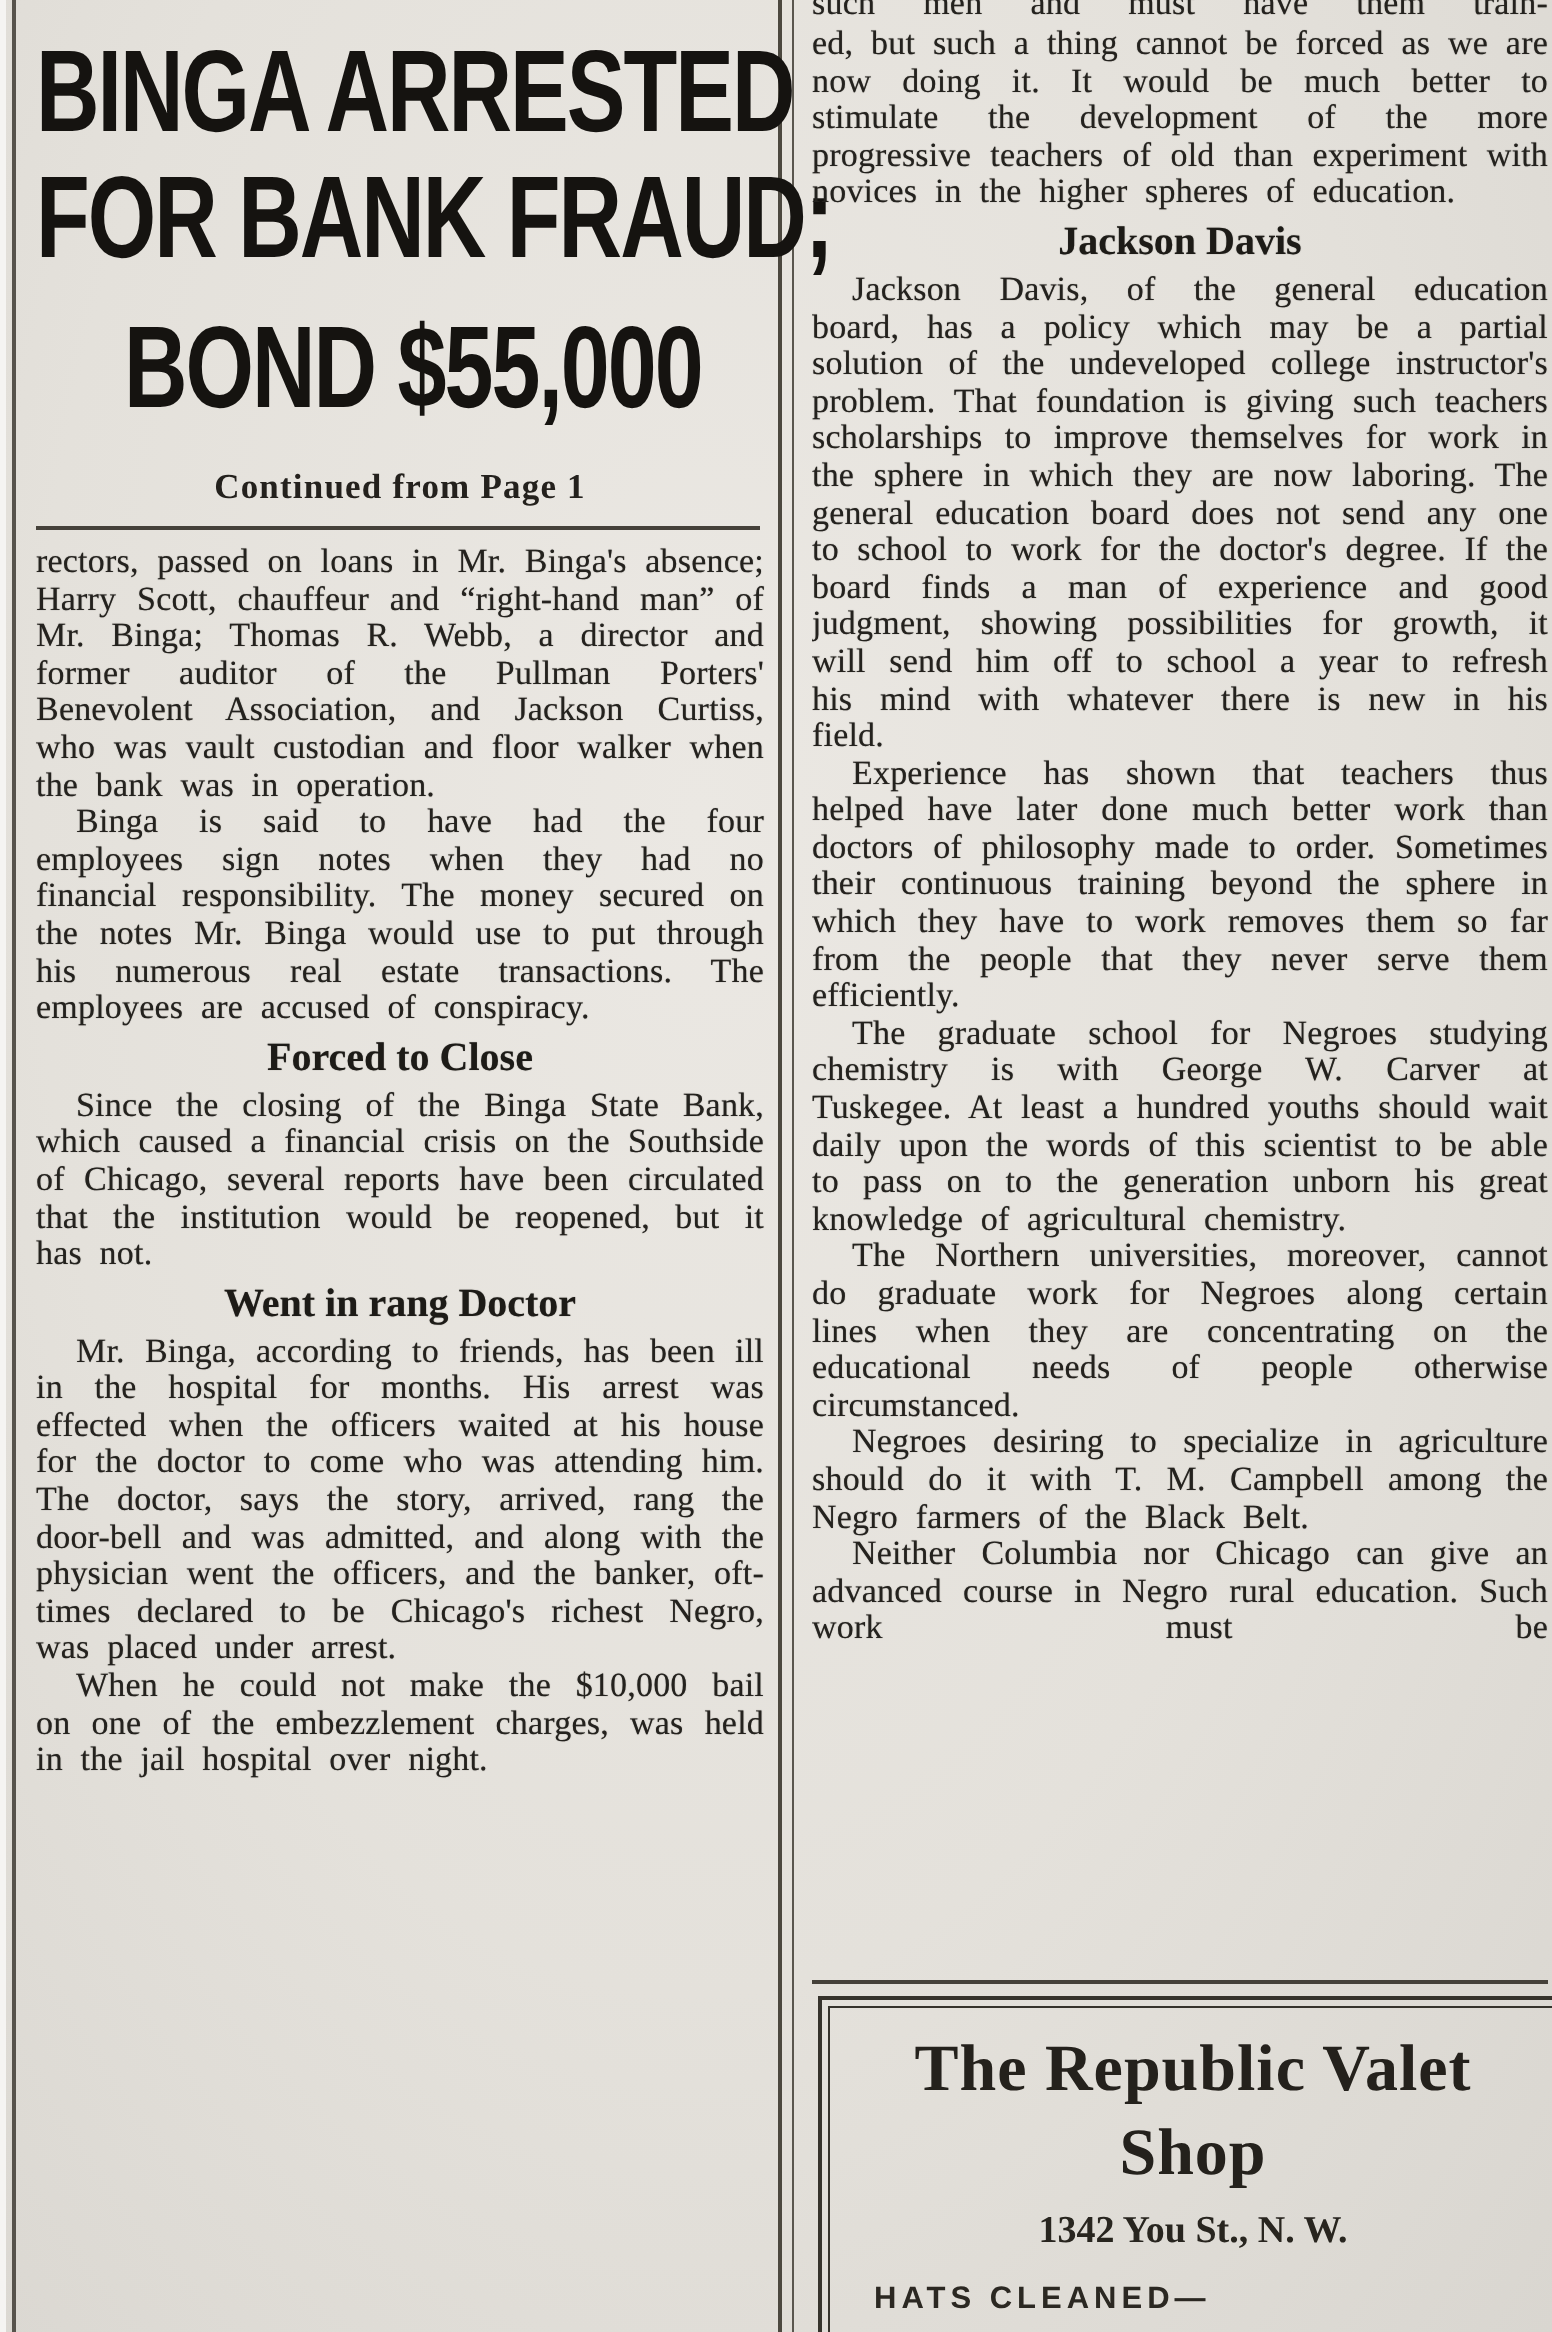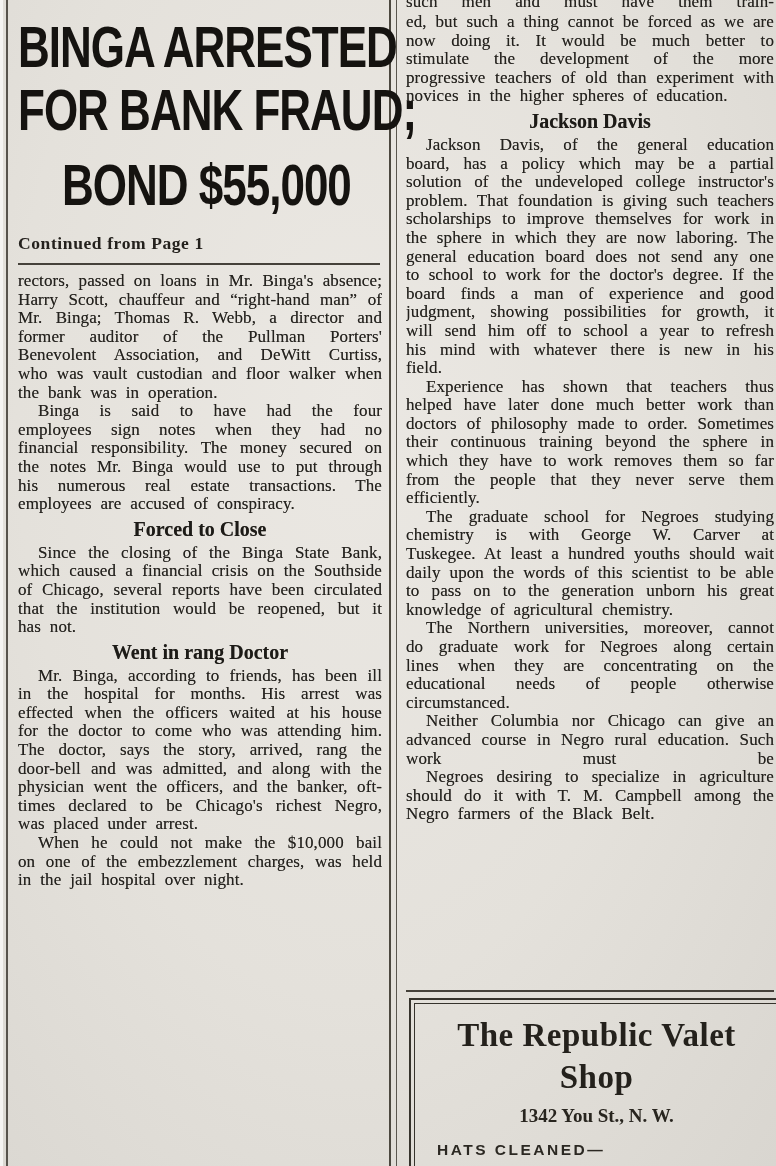--- a/index.html
+++ b/index.html
@@ -21,21 +21,21 @@
   
   .col-left{position:absolute;left:18px;top:16px;width:364px;}
   .headline{font-family:"Liberation Sans", sans-serif;font-weight:bold;color:#151310;}
   .hl-line{
     display:block;height:63px;font-size:44px;letter-spacing:-1px;
     text-align:justify;text-align-last:justify;
     transform:scaleY(1.32);transform-origin:50% 10%;
     white-space:nowrap;
   }
   .hl-line-3{padding:0 44px;margin-top:12px;}
-  .continued{font-size:17.5px;font-weight:bold;margin-top:16px;letter-spacing:0.6px;color:#24211d;}
+  .continued{font-size:17.5px;font-weight:bold;text-align:center;margin-top:16px;letter-spacing:0.6px;color:#24211d;}
   .head-rule{border:none;border-top:2.5px solid #45413a;margin:9px 2px 7px 0;}
 
   
   .body p{margin:0;font-size:17px;line-height:18.6px;text-align:justify;word-spacing:4.5px;letter-spacing:0.1px;color:#24221e;text-shadow:0 0 0.5px rgba(32,30,26,0.55);}
   .indent{text-indent:20px;}
   .subhead{font-size:20px;font-weight:bold;text-align:center;margin:4px 0 3px;color:#1d1b17;text-shadow:0 0 0.5px rgba(32,30,26,0.5);}
   .fill-last{text-align-last:justify;}
 
   
   .col-right{position:absolute;left:406px;top:0;width:368px;}
@@ -65,43 +65,43 @@
   <div class="col-left">
     <div class="headline">
       <span class="hl-line">BINGA ARRESTED</span>
       <span class="hl-line">FOR BANK FRAUD;</span>
       <span class="hl-line hl-line-3">BOND $55,000</span>
     </div>
     <div class="continued">Continued from Page 1</div>
     <hr class="head-rule">
 
     <div class="body">
-      <p>rectors, passed on loans in Mr. Binga's absence; Harry Scott, chauffeur and “right-hand man” of Mr. Binga; Thomas R. Webb, a director and former auditor of the Pullman Porters' Benevolent Association, and DeWitt Curtiss, who was vault custodian and floor walker when the bank was in operation.</p>
+      <p>rectors, passed on loans in Mr. Binga's absence; Harry Scott, chauffeur and “right-hand man” of Mr. Binga; Thomas R. Webb, a director and former auditor of the Pullman Porters' Benevolent Association, and Jackson Curtiss, who was vault custodian and floor walker when the bank was in operation.</p>
       <p class="indent">Binga is said to have had the four employees sign notes when they had no financial responsibility. The money secured on the notes Mr. Binga would use to put through his numerous real estate transactions. The employees are accused of conspiracy.</p>
       <div class="subhead">Forced to Close</div>
       <p class="indent">Since the closing of the Binga State Bank, which caused a financial crisis on the Southside of Chicago, several reports have been circulated that the institution would be reopened, but it has not.</p>
       <div class="subhead">Went in rang Doctor</div>
       <p class="indent">Mr. Binga, according to friends, has been ill in the hospital for months. His arrest was effected when the officers waited at his house for the doctor to come who was attending him. The doctor, says the story, arrived, rang the door-bell and was admitted, and along with the physician went the officers, and the banker, oft-times declared to be Chicago's richest Negro, was placed under arrest.</p>
       <p class="indent">When he could not make the $10,000 bail on one of the embezzlement charges, was held in the jail hospital over night.</p>
     </div>
   </div>
 
   <div class="col-right">
     <div class="body right-body">
       <div class="clipped">
         <p>such men and must have them train-</p>
       </div>
       <p>ed, but such a thing cannot be forced as we are now doing it. It would be much better to stimulate the development of the more progressive teachers of old than experiment with novices in the higher spheres of education.</p>
       <div class="subhead">Jackson Davis</div>
       <p class="indent">Jackson Davis, of the general education board, has a policy which may be a partial solution of the undeveloped college instructor's problem. That foundation is giving such teachers scholarships to improve themselves for work in the sphere in which they are now laboring. The general education board does not send any one to school to work for the doctor's degree. If the board finds a man of experience and good judgment, showing possibilities for growth, it will send him off to school a year to refresh his mind with whatever there is new in his field.</p>
       <p class="indent">Experience has shown that teachers thus helped have later done much better work than doctors of philosophy made to order. Sometimes their continuous training beyond the sphere in which they have to work removes them so far from the people that they never serve them efficiently.</p>
       <p class="indent">The graduate school for Negroes studying chemistry is with George W. Carver at Tuskegee. At least a hundred youths should wait daily upon the words of this scientist to be able to pass on to the generation unborn his great knowledge of agricultural chemistry.</p>
       <p class="indent">The Northern universities, moreover, cannot do graduate work for Negroes along certain lines when they are concentrating on the educational needs of people otherwise circumstanced.</p>
+      <p class="indent">Negroes desiring to specialize in agriculture should do it with T. M. Campbell among the Negro farmers of the Black Belt.</p>
       <p class="indent fill-last">Neither Columbia nor Chicago can give an advanced course in Negro rural education. Such work must be</p>
-      <p class="indent">Negroes desiring to specialize in agriculture should do it with T. M. Campbell among the Negro farmers of the Black Belt.</p>
     </div>
 
     <hr class="ad-rule">
 
     <div class="ad-box">
       <div class="ad-box-inner">
         <div class="ad-title">
           <div>The Republic Valet</div>
           <div>Shop</div>
         </div>

